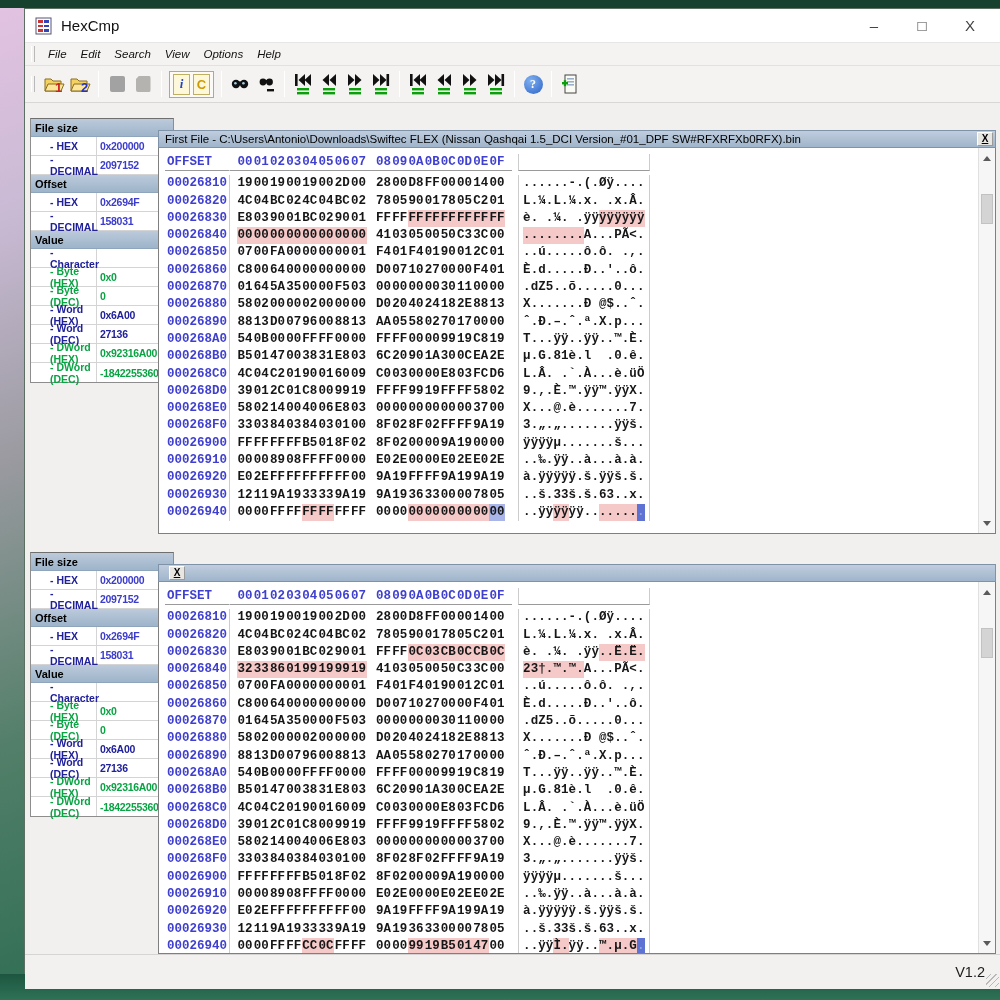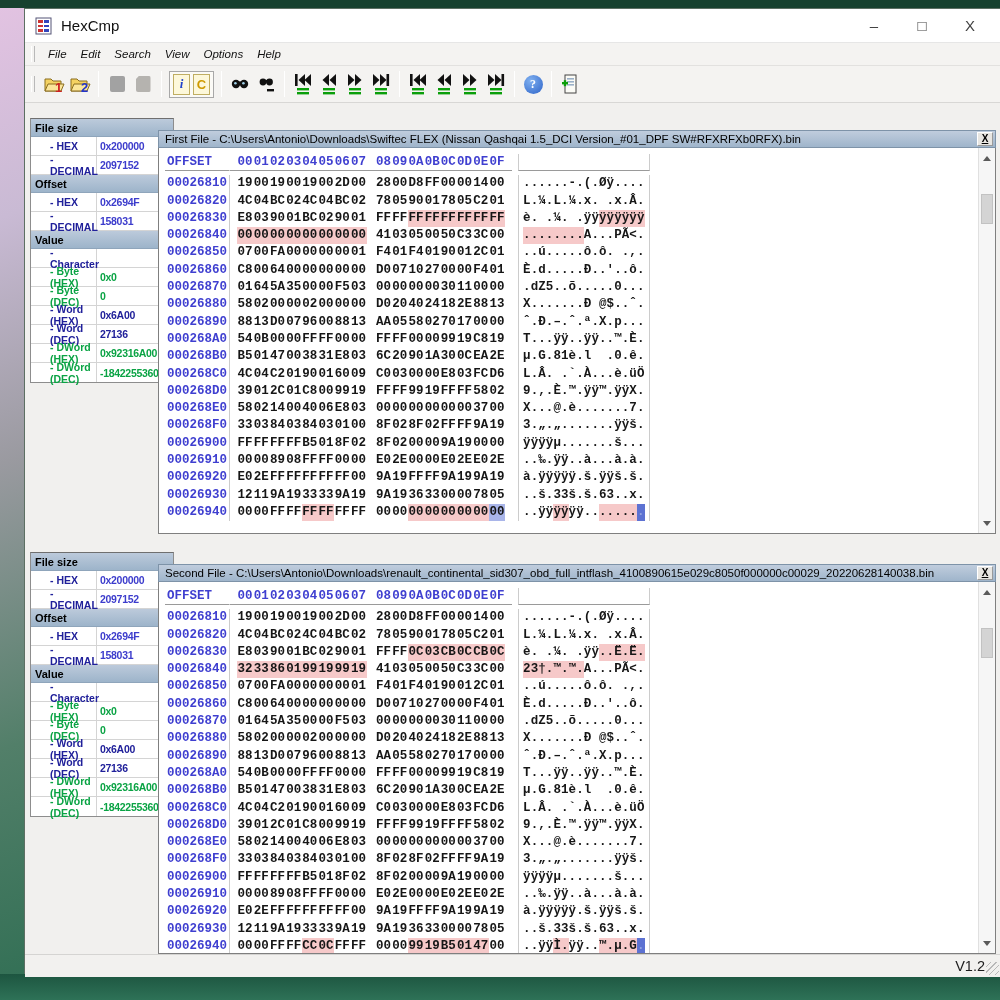--- a/index.html
+++ b/index.html
@@ -97,21 +97,21 @@
     align-items:center; justify-content:center; }
   .sb-up { top:2px; } .sb-dn { bottom:2px; }
   .tri-up { width:0; height:0; border-left:4px solid transparent; border-right:4px solid transparent;
     border-bottom:5px solid #5a5a5a; }
   .tri-dn { width:0; height:0; border-left:4px solid transparent; border-right:4px solid transparent;
     border-top:5px solid #5a5a5a; }
   .sb-thumb { position:absolute; left:2px; width:12px; height:30px; top:46px;
     background:#d4d4d4; border:1px solid #c2c2c2; }
 
   
-  .statusbar { height:23px; background:#f2f1ef; border-top:1px solid #d5d4d2; flex:0 0 auto;
+  .statusbar { height:35px; background:#f2f1ef; border-top:1px solid #d5d4d2; flex:0 0 auto;
     display:flex; align-items:center; justify-content:flex-end; position:relative; }
   .version { font-size:14.5px; color:#1c1c1c; margin-right:16px; }
   .resize-grip { position:absolute; right:2px; bottom:2px; width:13px; height:13px;
     background:repeating-linear-gradient(135deg, transparent 0 3px, #b9b9b9 3px 4px); }
 
   svg { display:block; }
 </style>
 </head>
 <body>
 
@@ -524,21 +524,20 @@
                 <span class="ins-value c-green">0x92316A00</span>
               </div>
               <div class="ins-row">
                 <span class="ins-label c-green">- DWord (DEC)</span>
                 <span class="ins-value c-green">-1842255360</span>
               </div>
             </div>
         </div>
         <div class="pane">
           <div class="pane-header">
-            <span class="pane-title">Second File - C:\Users\Antonio\Downloads\renault_continental_sid307_obd_full_intflash_4100890615e029c8050f000000c00029_20220628140038.bin</span>
             <span class="pane-x">X</span>
           </div>
           <div class="pane-body">
             <div class="hex-content" id="hex-1">
                 <div class="hex-row header">
                   <span class="col-offset">OFFSET</span>
                   <span class="col-bytes"><span class="byte">00</span><span class="byte">01</span><span class="byte">02</span><span class="byte">03</span><span class="byte">04</span><span class="byte">05</span><span class="byte">06</span><span class="byte g7">07</span><span class="byte">08</span><span class="byte">09</span><span class="byte">0A</span><span class="byte">0B</span><span class="byte">0C</span><span class="byte">0D</span><span class="byte">0E</span><span class="byte">0F</span></span>
                   <span class="col-ascii"><span class="ach">&nbsp;</span><span class="ach">&nbsp;</span><span class="ach">&nbsp;</span><span class="ach">&nbsp;</span><span class="ach">&nbsp;</span><span class="ach">&nbsp;</span><span class="ach">&nbsp;</span><span class="ach">&nbsp;</span><span class="ach">&nbsp;</span><span class="ach">&nbsp;</span><span class="ach">&nbsp;</span><span class="ach">&nbsp;</span><span class="ach">&nbsp;</span><span class="ach">&nbsp;</span><span class="ach">&nbsp;</span><span class="ach">&nbsp;</span></span>
                 </div>
                 <div class="hex-row">

